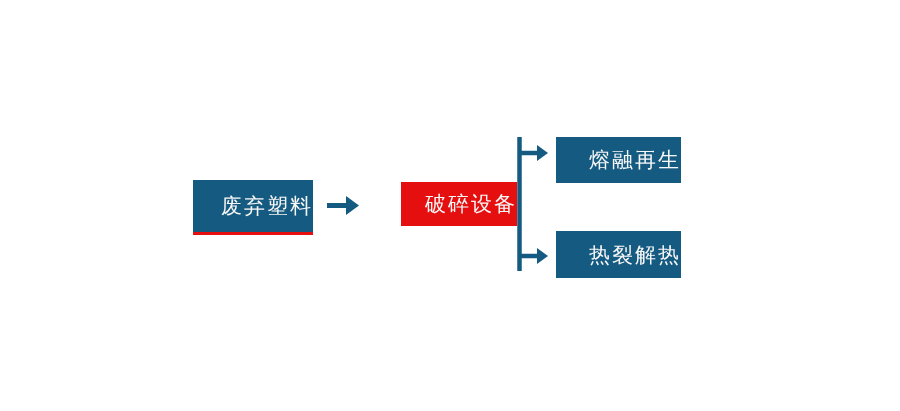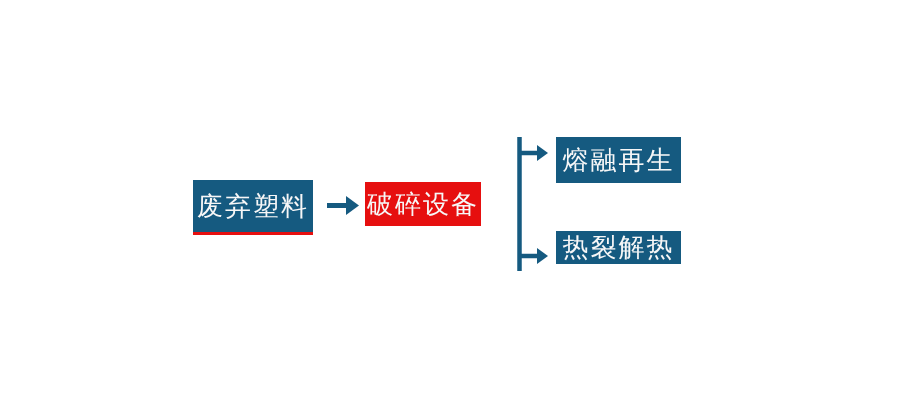--- a/index.html
+++ b/index.html
@@ -12,46 +12,46 @@
     position: relative;
     width: 900px;
     height: 411px;
     background: #ffffff;
     overflow: hidden;
   }
   .node {
     position: absolute;
     display: flex;
     align-items: center;
-    justify-content: center;
+    justify-content: flex-end;
     color: #f7f7f7;
-    font-size: 26px;
+    font-size: 21px;
     font-weight: 300;
     letter-spacing: 2px;
     white-space: nowrap;
     box-sizing: border-box;
   }
   .node-blue { background: #155a80; }
-  .node-red  { background: #e60f0f; }
+  .node-red  { background: #e60f0f; margin-left: 36px; }
   .node-source {
     left: 193px; top: 180px;
     width: 120px; height: 55px;
     border-bottom: 3px solid #e60f0f;
   }
   .node-process {
     left: 365px; top: 182px;
     width: 116px; height: 44px;
   }
   .node-output-top {
     left: 556px; top: 137px;
     width: 125px; height: 46px;
   }
   .node-output-bottom {
     left: 556px; top: 231px;
-    width: 125px; height: 33px;
+    width: 125px; height: 47px;
   }
   .arrow-main {
     position: absolute;
     left: 326px; top: 191px;
   }
   .branch {
     position: absolute;
     left: 515px; top: 135px;
   }
   .stroke-blue { stroke: #155a80; fill: none; }

